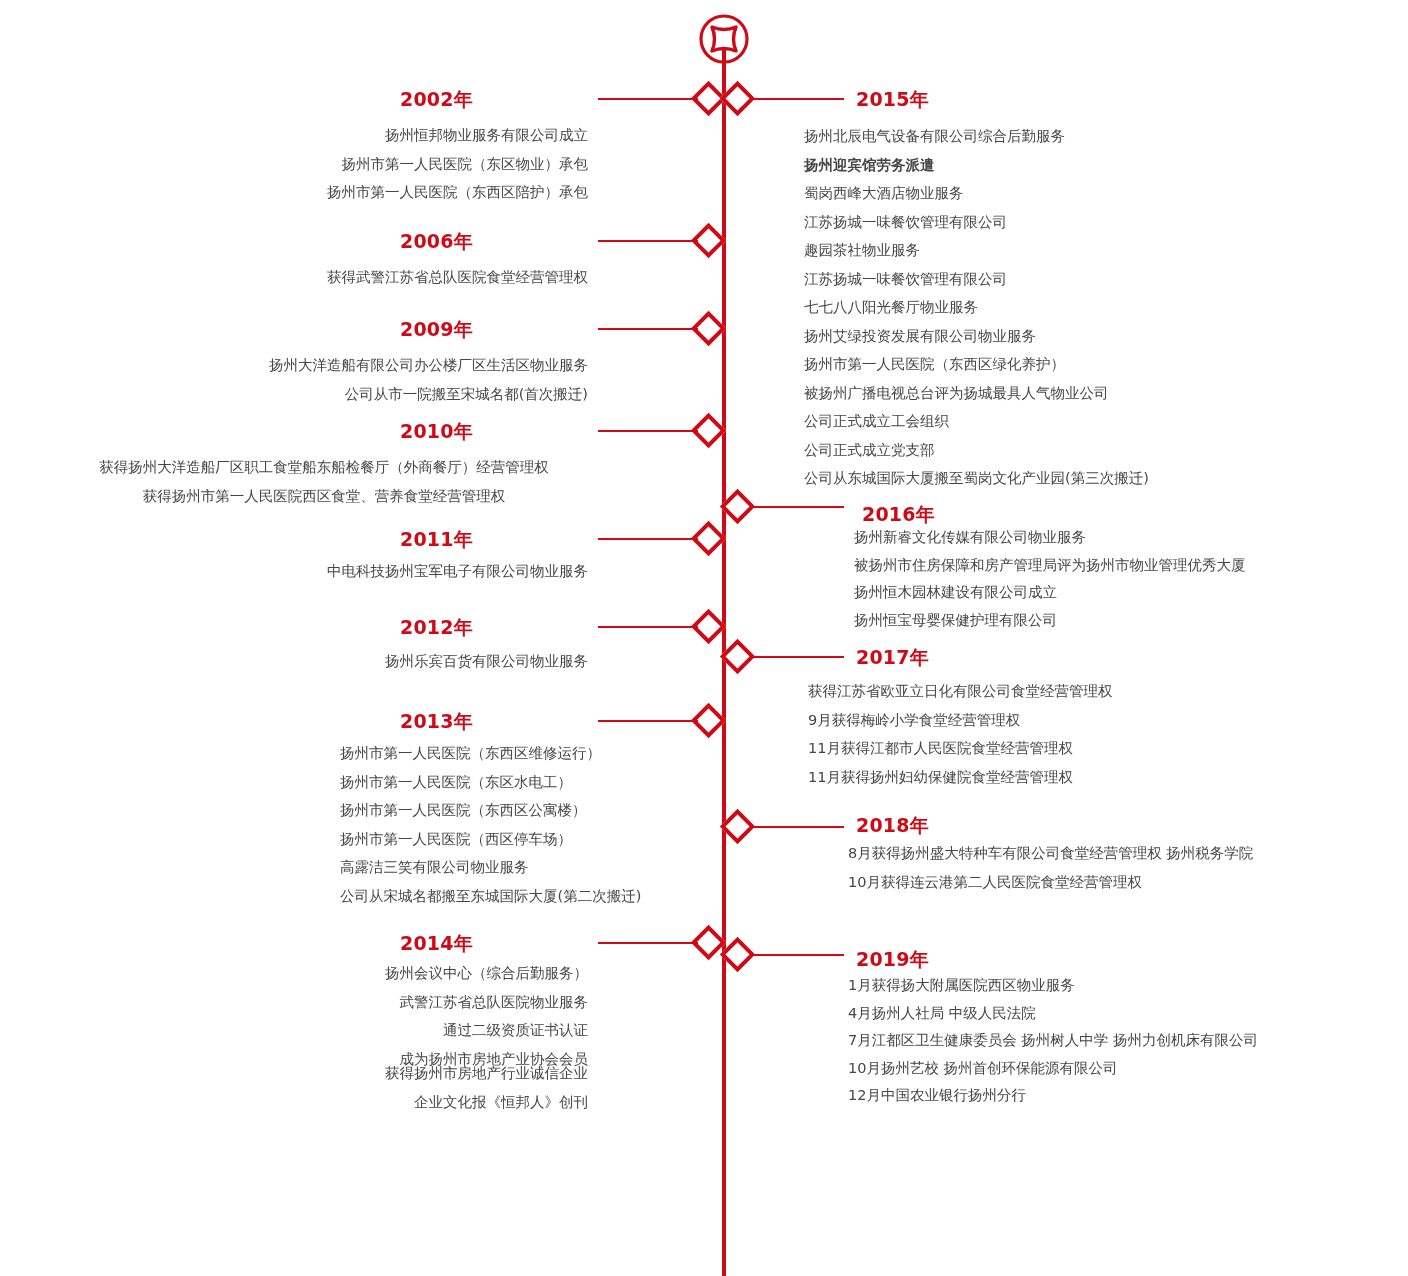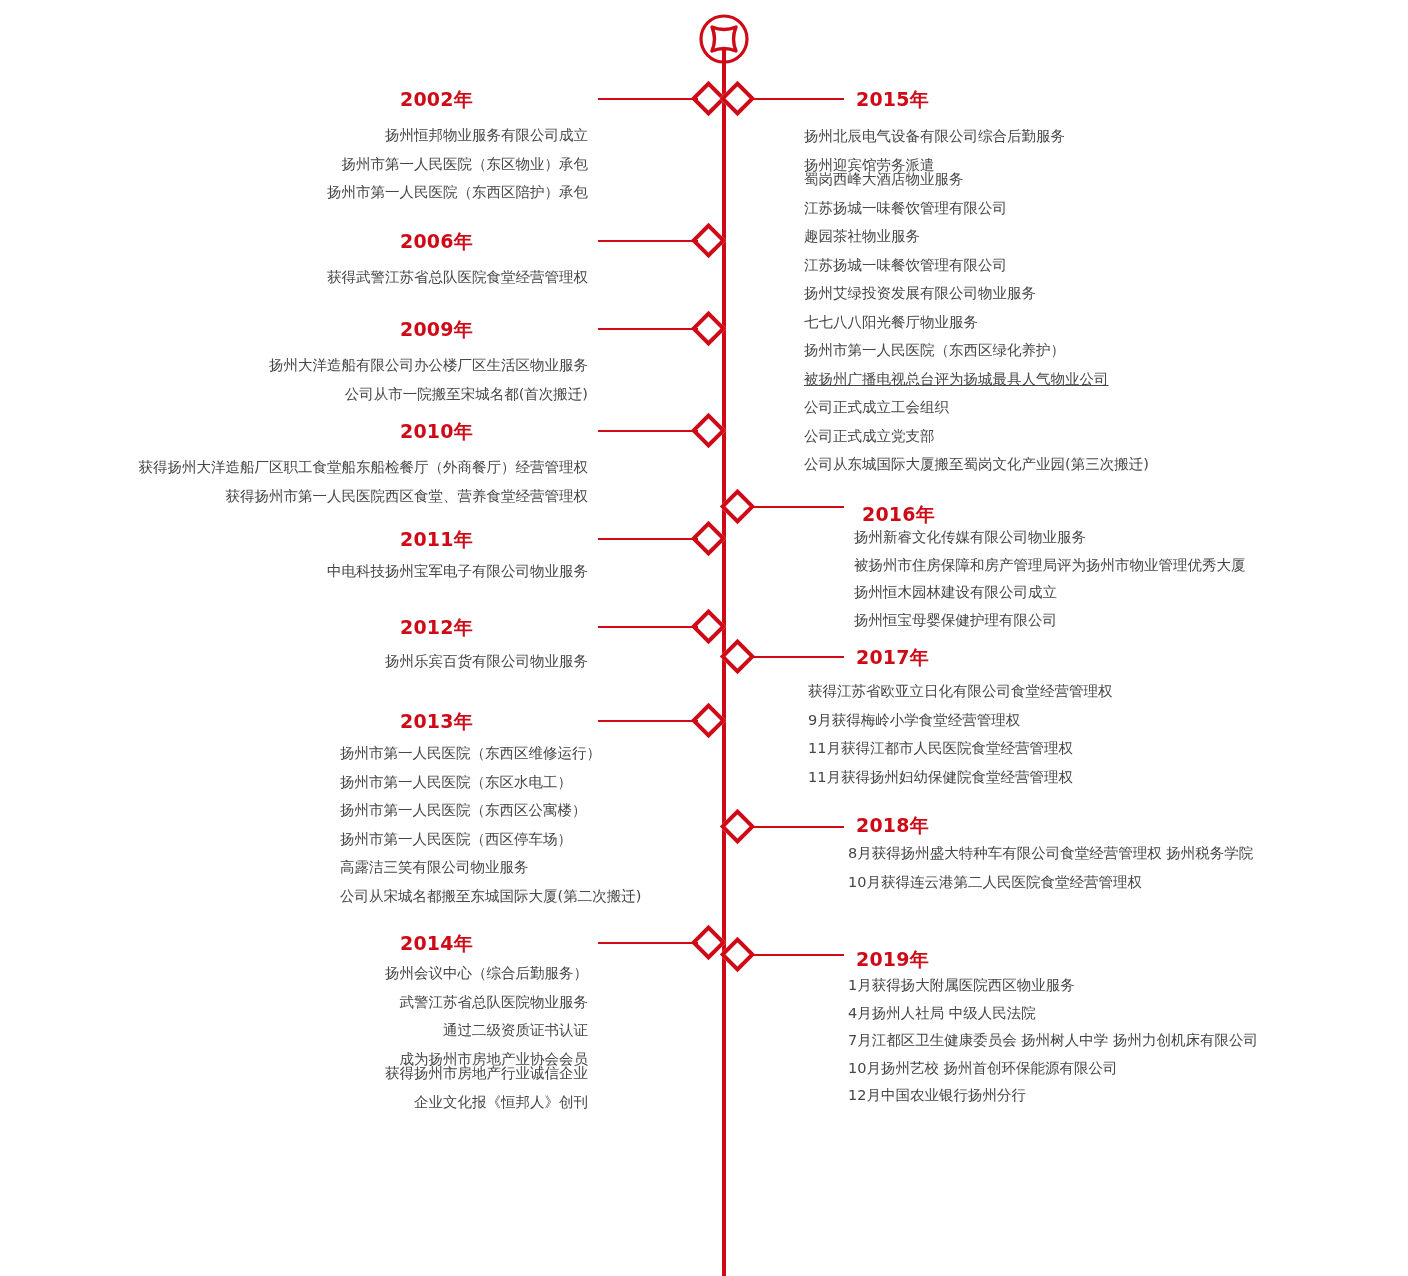--- a/index.html
+++ b/index.html
@@ -117,21 +117,21 @@
   <div class="connector" style="left:598px; top:328px; width:100px;"></div>
   <div class="year left-year" style="left:400px; top:320px; width:180px;">2009年</div>
   <div class="events align-right" style="left:100px; top:358px; width:488px;">
     <span class="evt" style="margin-bottom:14px;">扬州大洋造船有限公司办公楼厂区生活区物业服务</span>
     <span class="evt">公司从市一院搬至宋城名都(首次搬迁)</span>
   </div>
 
   <div class="diamond left" style="top:418px;"></div>
   <div class="connector" style="left:598px; top:430px; width:100px;"></div>
   <div class="year left-year" style="left:400px; top:422px; width:180px;">2010年</div>
-  <div class="events align-right" style="left:60px; top:460px; width:528px;">
+  <div class="events align-right" style="left:60px; top:460px; width:528px;text-align:center;">
     <span class="evt" style="margin-bottom:14px;">获得扬州大洋造船厂区职工食堂船东船检餐厅（外商餐厅）经营管理权</span>
     <span class="evt">获得扬州市第一人民医院西区食堂、营养食堂经营管理权</span>
   </div>
 
   <div class="diamond left" style="top:526px;"></div>
   <div class="connector" style="left:598px; top:538px; width:100px;"></div>
   <div class="year left-year" style="left:400px; top:530px; width:180px;">2011年</div>
   <div class="events align-right" style="left:100px; top:564px; width:488px;">
     <span class="evt">中电科技扬州宝军电子有限公司物业服务</span>
   </div>
@@ -165,29 +165,29 @@
     <span class="evt" style="margin-bottom:0;">成为扬州市房地产业协会会员</span>
     <span class="evt" style="margin-bottom:14px;">获得扬州市房地产行业诚信企业</span>
     <span class="evt">企业文化报《恒邦人》创刊</span>
   </div>
 
   <div class="diamond right" style="top:86px;"></div>
   <div class="connector" style="left:752px; top:98px; width:92px;"></div>
   <div class="year right-year" style="left:856px; top:90px; width:220px;">2015年</div>
   <div class="events align-left" style="left:804px; top:129px; width:520px;">
     <span class="evt" style="margin-bottom:14px;">扬州北辰电气设备有限公司综合后勤服务</span>
-    <span class="evt" style="margin-bottom:0;">扬州迎宾馆劳务派遣</span>
+    <span class="evt" style="margin-bottom:14px;font-weight:bold;">扬州迎宾馆劳务派遣</span>
     <span class="evt" style="margin-bottom:14px;">蜀岗西峰大酒店物业服务</span>
     <span class="evt" style="margin-bottom:14px;">江苏扬城一味餐饮管理有限公司</span>
     <span class="evt" style="margin-bottom:14px;">趣园茶社物业服务</span>
     <span class="evt" style="margin-bottom:14px;">江苏扬城一味餐饮管理有限公司</span>
+    <span class="evt" style="margin-bottom:14px;">七七八八阳光餐厅物业服务</span>
     <span class="evt" style="margin-bottom:14px;">扬州艾绿投资发展有限公司物业服务</span>
-    <span class="evt" style="margin-bottom:14px;">七七八八阳光餐厅物业服务</span>
     <span class="evt" style="margin-bottom:14px;">扬州市第一人民医院（东西区绿化养护）</span>
-    <span class="evt" style="margin-bottom:14px;text-decoration:underline;">被扬州广播电视总台评为扬城最具人气物业公司</span>
+    <span class="evt" style="margin-bottom:14px;">被扬州广播电视总台评为扬城最具人气物业公司</span>
     <span class="evt" style="margin-bottom:14px;">公司正式成立工会组织</span>
     <span class="evt" style="margin-bottom:14px;">公司正式成立党支部</span>
     <span class="evt">公司从东城国际大厦搬至蜀岗文化产业园(第三次搬迁)</span>
   </div>
 
   <div class="diamond right" style="top:494px;"></div>
   <div class="connector" style="left:752px; top:506px; width:92px;"></div>
   <div class="year right-year" style="left:862px; top:505px; width:220px;">2016年</div>
   <div class="events align-left" style="left:854px; top:530px; width:520px;">
     <span class="evt" style="margin-bottom:13px;">扬州新睿文化传媒有限公司物业服务</span>

